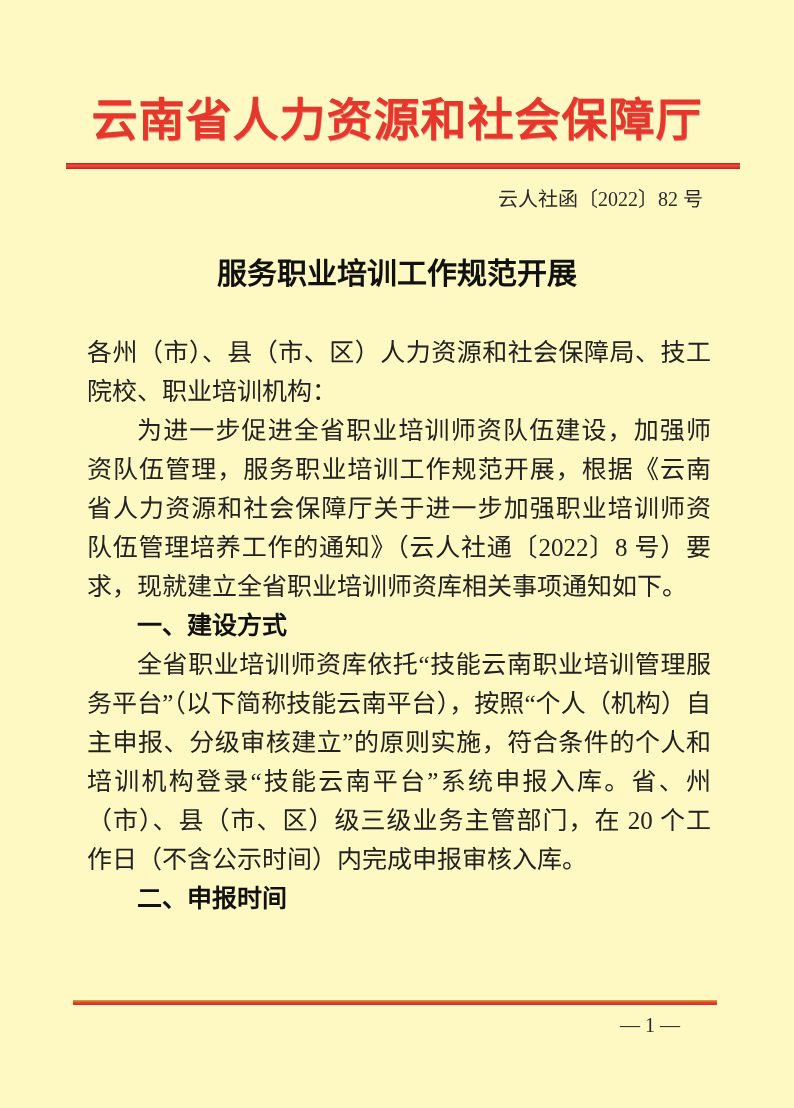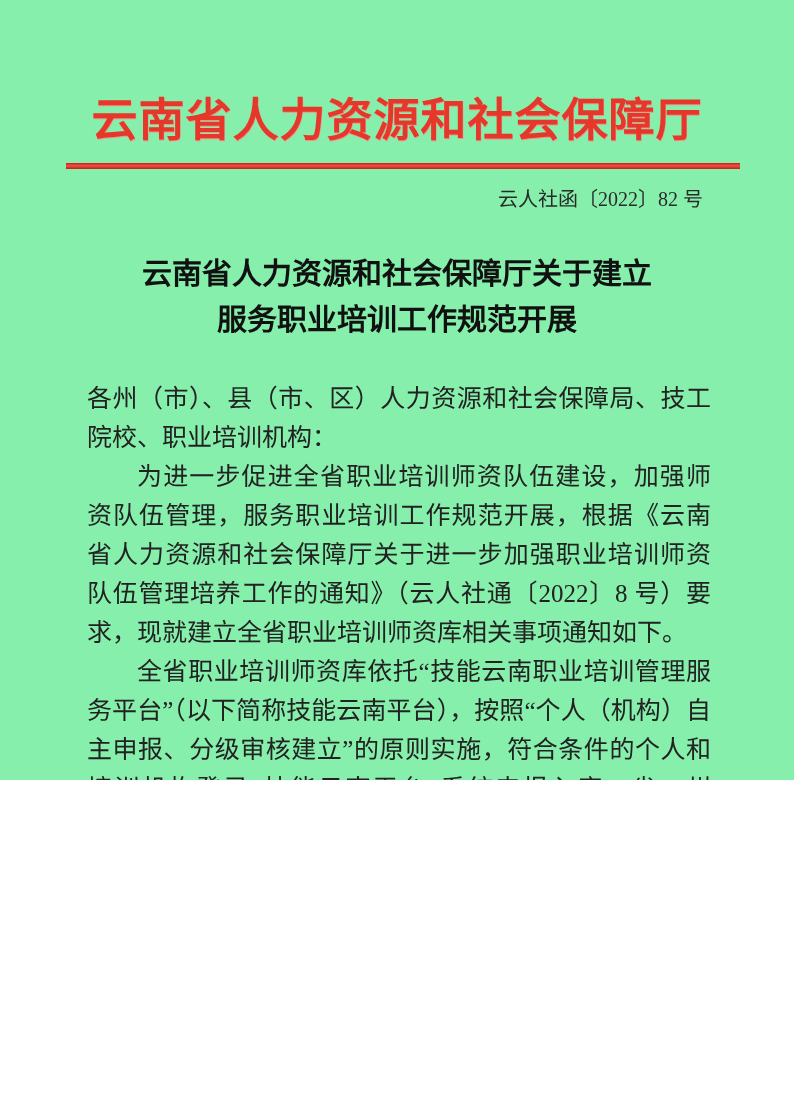--- a/index.html
+++ b/index.html
@@ -3,23 +3,23 @@
 <meta charset="utf-8">
 <style>
   html, body {
     margin: 0;
     padding: 0;
     background: #ffffff;
   }
   .page {
     position: relative;
     width: 794px;
-    height: 780px;
+    height: 1108px;
     margin: 0 auto;
-    background: #86efac;
+    background: #fef9c3;
     overflow: hidden;
     font-family: "Liberation Serif", "DejaVu Serif", serif;
     color: #1f1f1f;
   }
   
   .agency-name {
     margin-top: 90px;
     text-align: center;
     font-size: 46px;
     line-height: 62px;
@@ -97,29 +97,29 @@
 
 <div class="page">
 
   <div class="agency-name">云南省人力资源和社会保障厅</div>
 
   <div class="header-rule"></div>
 
   <div class="doc-number">云人社函〔2022〕82 号</div>
 
   <div class="doc-title">
-    <span>云南省人力资源和社会保障厅关于建立</span>
     <span>服务职业培训工作规范开展</span>
   </div>
 
   <div class="body-text">
     <p>各州（市）、县（市、区）人力资源和社会保障局、技工院校、职业培训机构：</p>
 
     <p class="para-indent">为进一步促进全省职业培训师资队伍建设，加强师资队伍管理，服务职业培训工作规范开展，根据《云南省人力资源和社会保障厅关于进一步加强职业培训师资队伍管理培养工作的通知》（云人社通〔2022〕8 号）要求，现就建立全省职业培训师资库相关事项通知如下。</p>
 
+    <p class="section-heading">一、建设方式</p>
 
     <p class="para-indent">全省职业培训师资库依托“技能云南职业培训管理服务平台”（以下简称技能云南平台），按照“个人（机构）自主申报、分级审核建立”的原则实施，符合条件的个人和培训机构登录“技能云南平台”系统申报入库。省、州（市）、县（市、区）级三级业务主管部门，在 20 个工作日（不含公示时间）内完成申报审核入库。</p>
 
     <p class="section-heading">二、申报时间</p>
   </div>
 
   <div class="footer-rule"></div>
 
   <div class="page-number">— 1 —</div>
 

